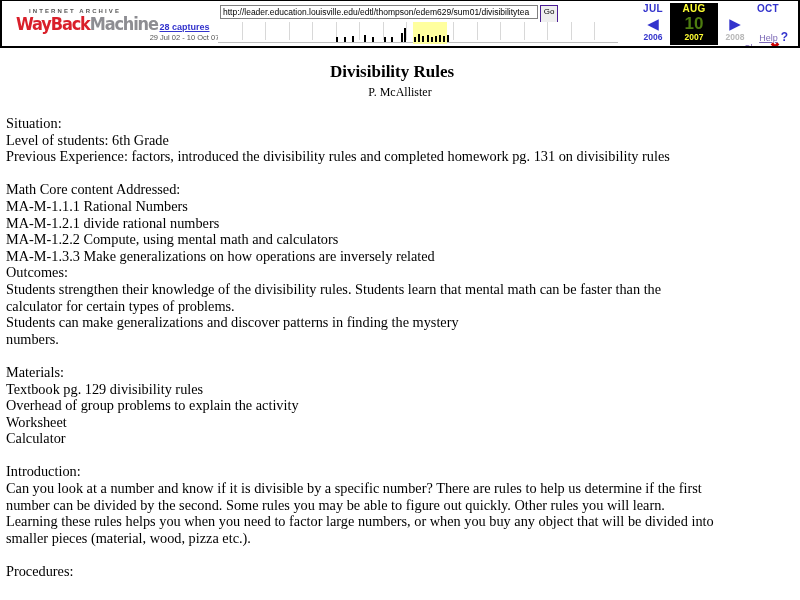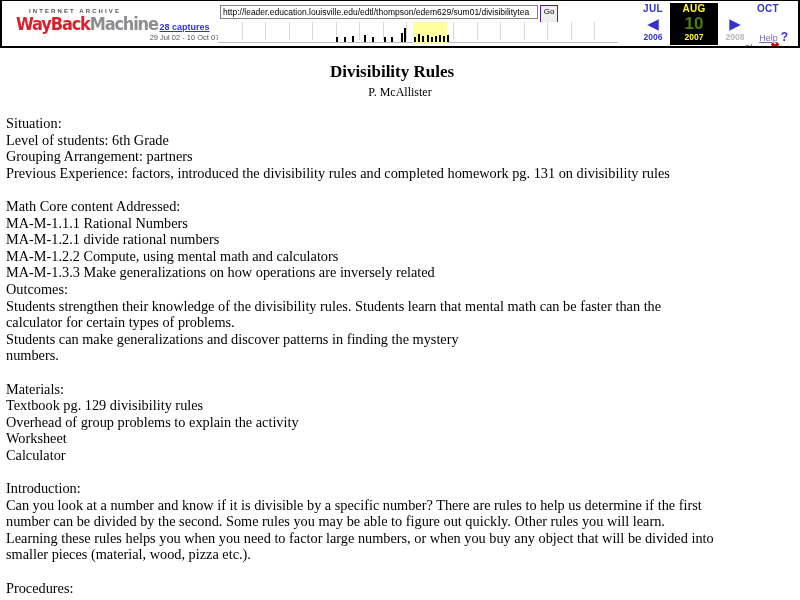--- a/index.html
+++ b/index.html
@@ -384,21 +384,20 @@
 <div id="page">
 
   <h1 id="doc-title">Divisibility Rules</h1>
   <div id="doc-author">P. McAllister</div>
 
   <div class="spacer-sm"></div>
 
   <div class="block" id="sec-situation">
     <p>Situation:</p>
     <p>Level of students: 6th Grade</p>
-    <p>Grouping Arrangement: partners</p>
     <p>Previous Experience: factors, introduced the divisibility rules and completed homework pg. 131 on divisibility rules</p>
   </div>
 
   <div class="spacer"></div>
 
   <div class="block" id="sec-mathcore">
     <p>Math Core content Addressed:</p>
     <p>MA-M-1.1.1 Rational Numbers</p>
     <p>MA-M-1.2.1 divide rational numbers</p>
     <p>MA-M-1.2.2 Compute, using mental math and calculators</p>

